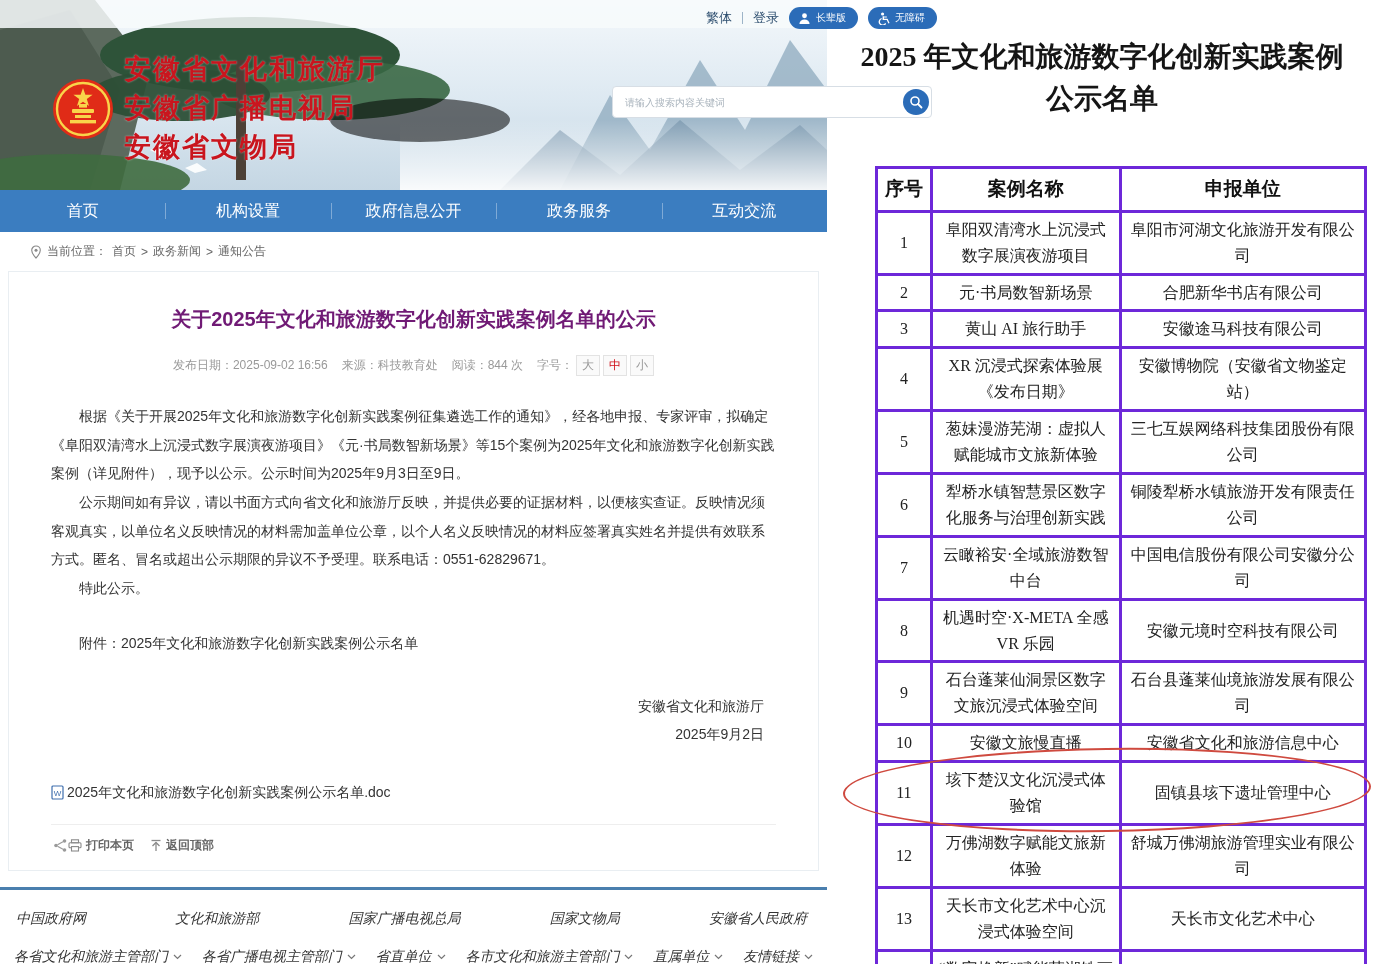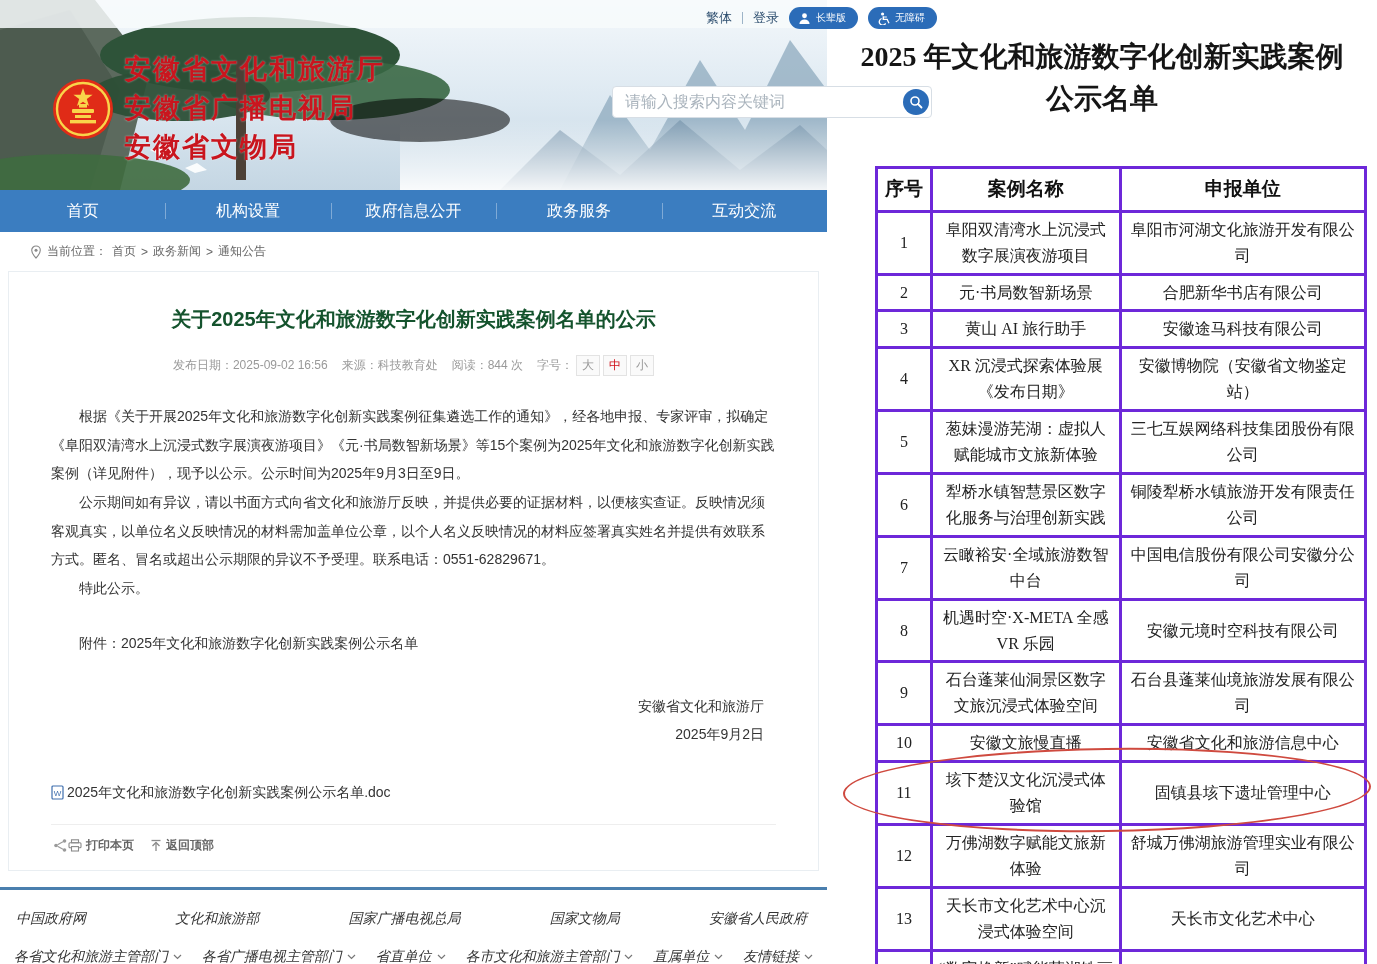--- a/index.html
+++ b/index.html
@@ -18,39 +18,39 @@
   .topbar .txt-link { cursor:pointer; }
   .topbar .sep { width:1px; height:12px; background:#9db4c8; }
   .pill { display:flex; align-items:center; gap:5px; background:#2b6cb8; color:#fff;
           border-radius:14px; padding:4px 12px 4px 9px; font-size:10px; cursor:pointer; }
   .brand { position:absolute; left:52px; top:50px; display:flex; align-items:center; gap:10px; z-index:4; }
   .brand-lines { font-family:"Liberation Serif", serif; font-weight:bold; color:#c9151e;
                  font-size:27px; line-height:39px; letter-spacing:2px;
                  text-shadow:0 0 2px rgba(255,255,255,.55); }
   .search-wrap { position:absolute; right:15px; top:86px; width:320px; height:32px; z-index:5; }
   .search-wrap input { width:100%; height:32px; border:1px solid #d7dee5; border-radius:4px;
-                       background:#fff; padding:0 40px 0 12px; font-size:16px; color:#333; outline:none; }
+                       background:#fff; padding:0 40px 0 12px; font-size:10px; color:#333; outline:none; }
   .search-wrap input::placeholder { color:#aab4bd; }
   .search-btn { position:absolute; right:3px; top:3px; width:26px; height:26px; border-radius:50%;
                 background:#2b6cb8; display:flex; align-items:center; justify-content:center; cursor:pointer; }
 
   
   .nav { height:42px; background:#3b7dc0; display:flex; }
   .nav-item { flex:1; text-align:center; line-height:42px; color:#fff; font-size:16px;
               position:relative; cursor:pointer; }
   .nav-item + .nav-item::before { content:""; position:absolute; left:0; top:13px; width:1px; height:16px;
               background:rgba(255,255,255,.35); }
 
   
   .breadcrumb { display:flex; align-items:center; gap:5px; padding:11px 10px; font-size:12px; color:#666;margin-left:20px; }
   .breadcrumb .bc-link { cursor:pointer; }
 
   
   .article-box { margin:0 8px; border:1px solid #e9eef2; padding:34px 42px 14px; min-height:470px; position:relative; }
-  .article-title { text-align:center; font-size:20px; font-weight:bold; color:#14532d; }
+  .article-title { text-align:center; font-size:20px; font-weight:bold; color:#701a75; }
   .article-meta { margin-top:22px; text-align:center; font-size:12px; color:#999;
                   display:flex; justify-content:center; align-items:center; gap:14px; }
   .size-box { display:inline-block; border:1px solid #e3e3e3; background:#fafafa; padding:1px 5px;
               margin-left:3px; color:#999; cursor:pointer; }
   .size-box.active { color:#d0121b; }
   .article-body { margin-top:26px; }
   .article-body p { font-size:14px; color:#333; line-height:2.05; text-indent:2em; }
   .attach-label { margin-top:26px !important; }
   .signature { margin-top:34px; text-align:right; padding-right:12px; font-size:14px; color:#333; line-height:2; }
   .file-link { margin-top:36px; display:flex; align-items:center; gap:3px; font-size:14px; color:#333; cursor:pointer; }

